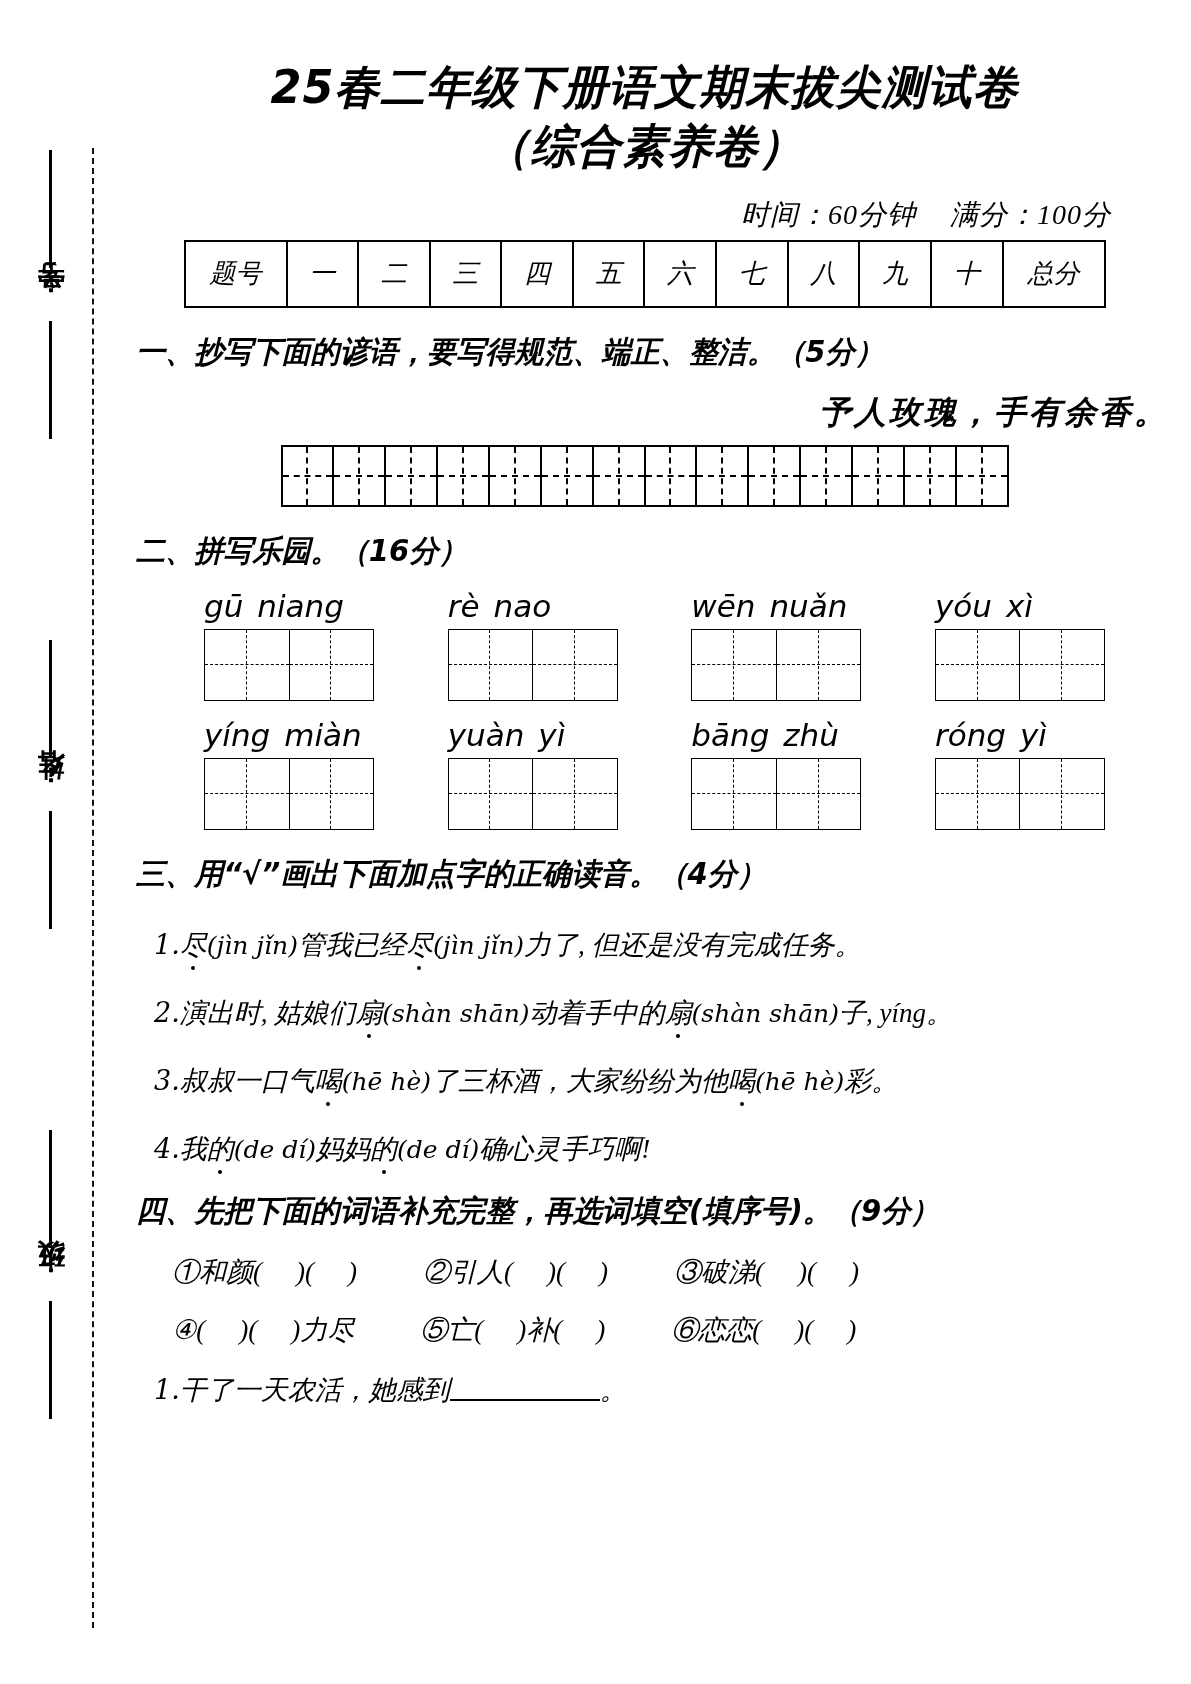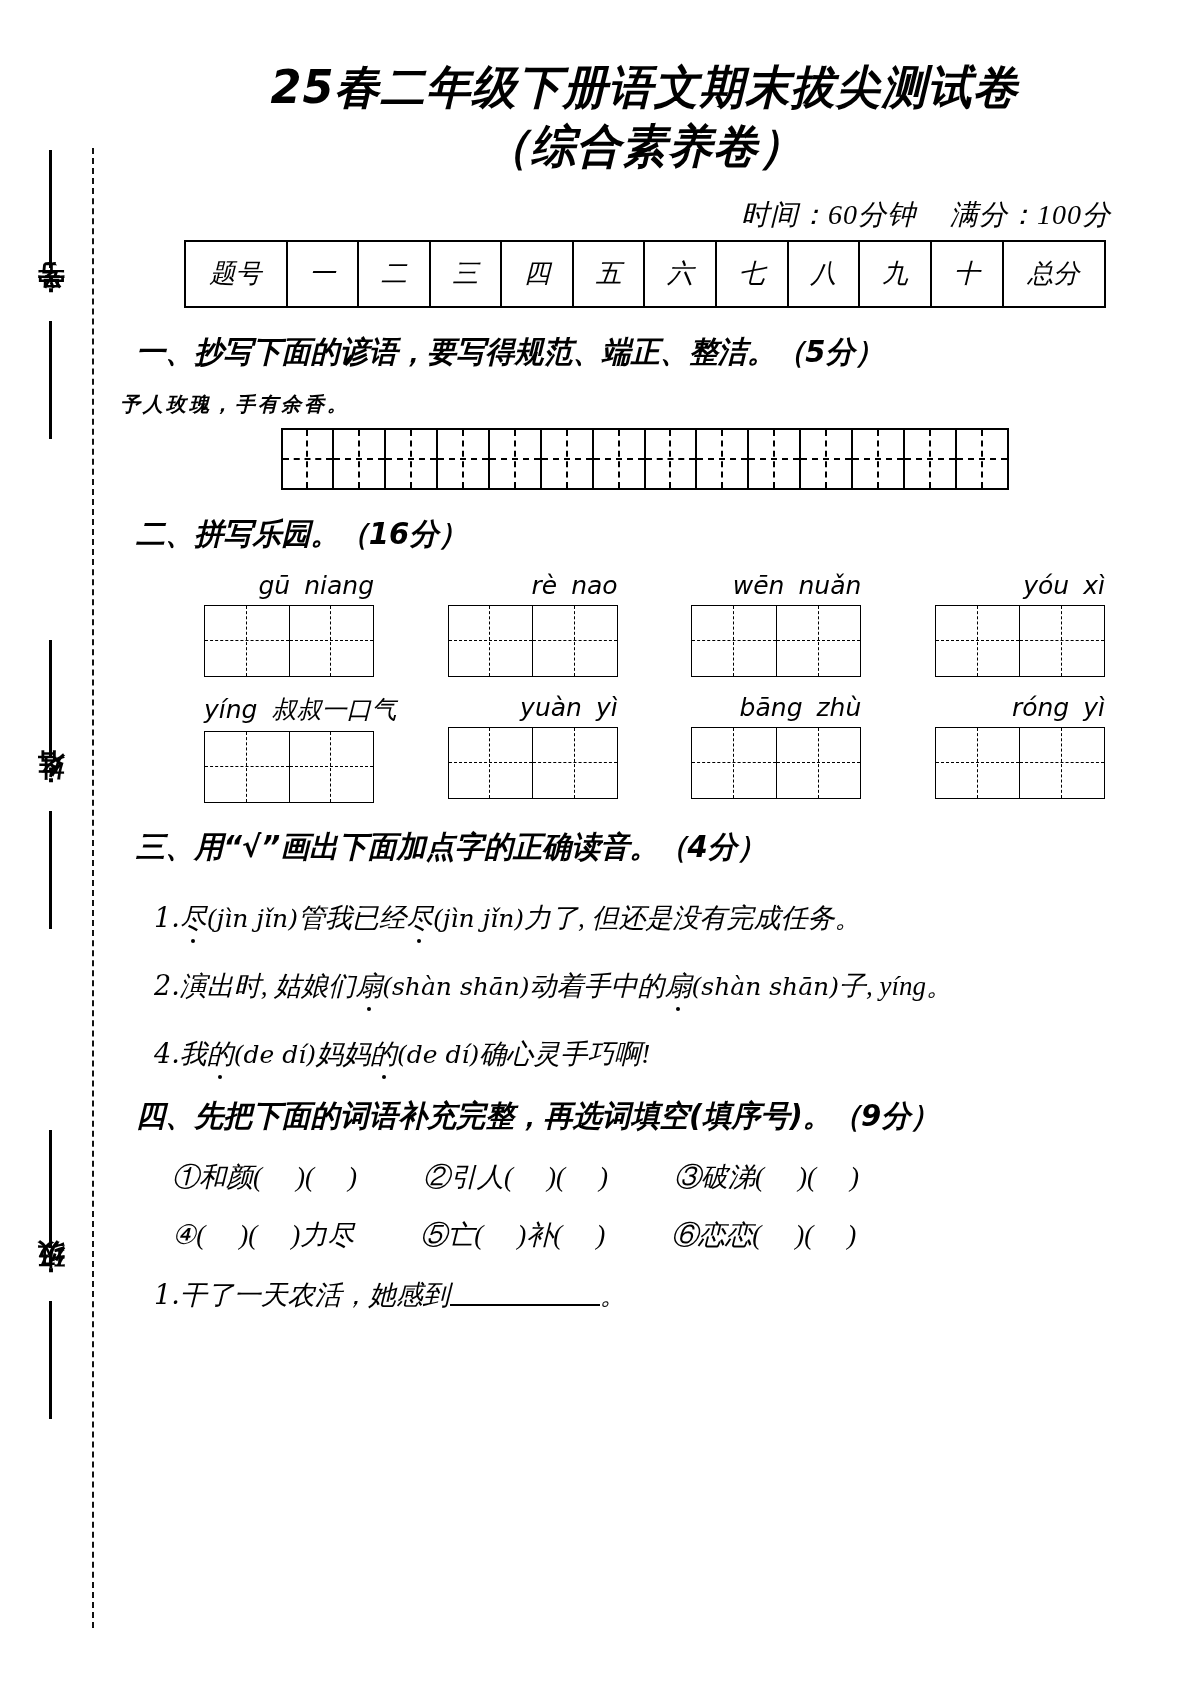--- a/index.html
+++ b/index.html
@@ -93,24 +93,24 @@
     font-size:30px;
     margin:24px 0 0 16px;
     letter-spacing:0px;
     white-space:nowrap;
     transform:scaleX(.97);
     transform-origin:left center;
   }
 
   
   #proverb{
-    text-align:left;
+    text-align:right;
     font-family:"DejaVu Serif", serif;
     font-weight:bold;
-    font-size:20px;
+    font-size:32px;
     letter-spacing:3px;
     margin:18px 0 10px 0;
   }
   .tianzi-strip{
     display:flex;
     margin:0 auto;
     width:728px;
     border:2px solid #000;
     box-sizing:border-box;
   }
@@ -133,22 +133,22 @@
 
   
   .pinyin-row{
     display:flex;
     justify-content:space-between;
     margin:16px 64px 0 84px;
   }
   .pin-item{width:170px;}
   .pin-text{
     font-family:"DejaVu Sans", sans-serif;
-    font-size:25px;
-    text-align:right;
+    font-size:31px;
+    text-align:left;
     letter-spacing:0px;
     margin-bottom:5px;
     white-space:nowrap;
   }
   .pin-text .sp{display:inline-block;width:14px;}
   .pin-grid{
     display:flex;
     border:1.6px solid #000;
     box-sizing:border-box;
     width:170px;height:72px;
@@ -305,21 +305,21 @@
         <div class="pin-item">
           <div class="pin-text"><span>yóu</span><span class="sp"></span><span>xì</span></div>
           <div class="pin-grid">
             <div class="pin-cell"></div>
             <div class="pin-cell"></div>
           </div>
         </div>
       </div>
   <div class="pinyin-row" id="pin-row-2">
         <div class="pin-item">
-          <div class="pin-text"><span>yíng</span><span class="sp"></span><span>叔叔一口气</span></div>
+          <div class="pin-text"><span>yíng</span><span class="sp"></span><span>miàn</span></div>
           <div class="pin-grid">
             <div class="pin-cell"></div>
             <div class="pin-cell"></div>
           </div>
         </div>
         <div class="pin-item">
           <div class="pin-text"><span>yuàn</span><span class="sp"></span><span>yì</span></div>
           <div class="pin-grid">
             <div class="pin-cell"></div>
             <div class="pin-cell"></div>
@@ -338,20 +338,21 @@
             <div class="pin-cell"></div>
             <div class="pin-cell"></div>
           </div>
         </div>
       </div>
 
   <div class="sec-h">三、用“√”画出下面加点字的正确读音。（4分）</div>
   <div id="s3-items">
         <div class="q-line"><span class="q-num">1.</span><span class="dotted">尽</span><span class="py">(jìn  jǐn)</span><span>管我已经</span><span class="dotted">尽</span><span class="py">(jìn  jǐn)</span><span>力了, 但还是没有完成任务。</span></div>
         <div class="q-line"><span class="q-num">2.</span><span>演出时, 姑娘们</span><span class="dotted">扇</span><span class="py">(shàn  shān)</span><span>动着手中的</span><span class="dotted">扇</span><span class="py">(shàn  shān)</span><span>子, yíng。</span></div>
+        <div class="q-line"><span class="q-num">3.</span><span>叔叔一口气</span><span class="dotted">喝</span><span class="py">(hē  hè)</span><span>了三杯酒，大家纷纷为他</span><span class="dotted">喝</span><span class="py">(hē  hè)</span><span>彩。</span></div>
         <div class="q-line"><span class="q-num">4.</span><span>我</span><span class="dotted">的</span><span class="py">(de  dí)</span><span>妈妈</span><span class="dotted">的</span><span class="py">(de  dí)</span><span>确心灵手巧啊!</span></div>
       </div>
 
   <div class="sec-h">四、先把下面的词语补充完整，再选词填空(填序号)。（9分）</div>
   <div class="idiom-row" id="idiom-row-1">
         <div class="idiom-item"><span>①</span><span>和颜</span><span class="blankp">(<i></i>)</span><span class="blankp">(<i></i>)</span></div>
         <div class="idiom-item"><span>②</span><span>引人</span><span class="blankp">(<i></i>)</span><span class="blankp">(<i></i>)</span></div>
         <div class="idiom-item"><span>③</span><span>破涕</span><span class="blankp">(<i></i>)</span><span class="blankp">(<i></i>)</span></div>
       </div>
   <div class="idiom-row" id="idiom-row-2">

